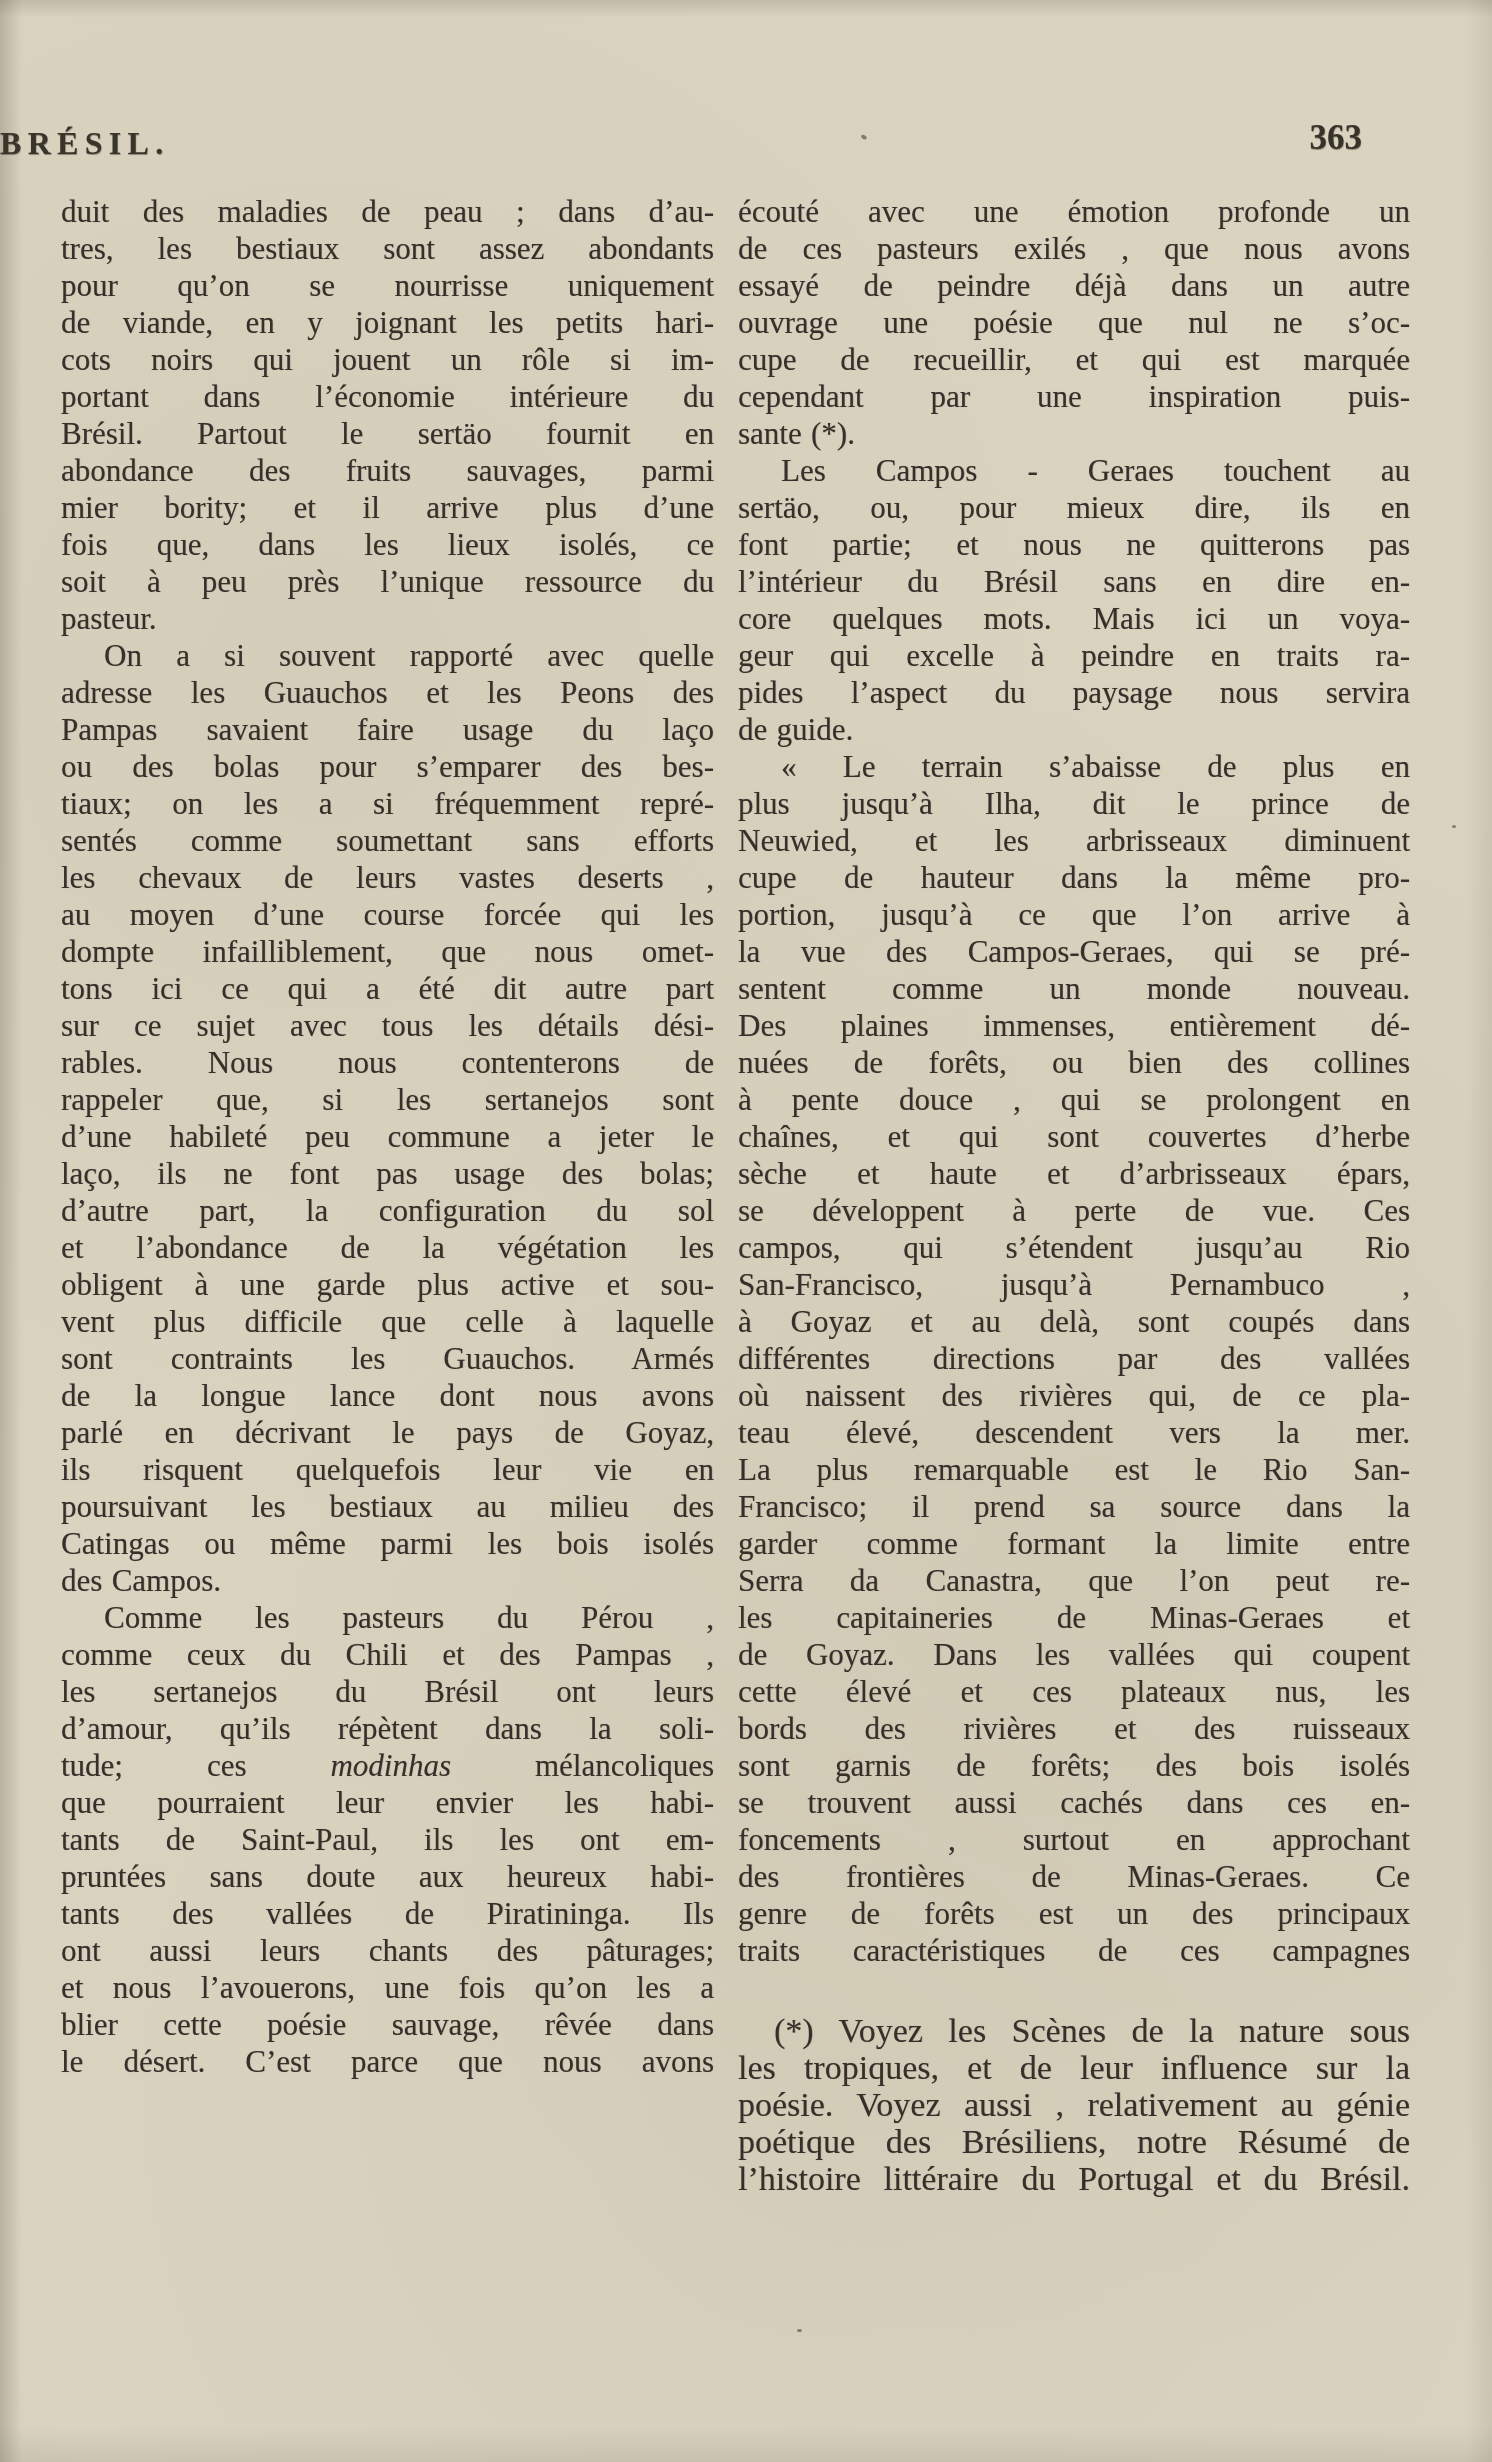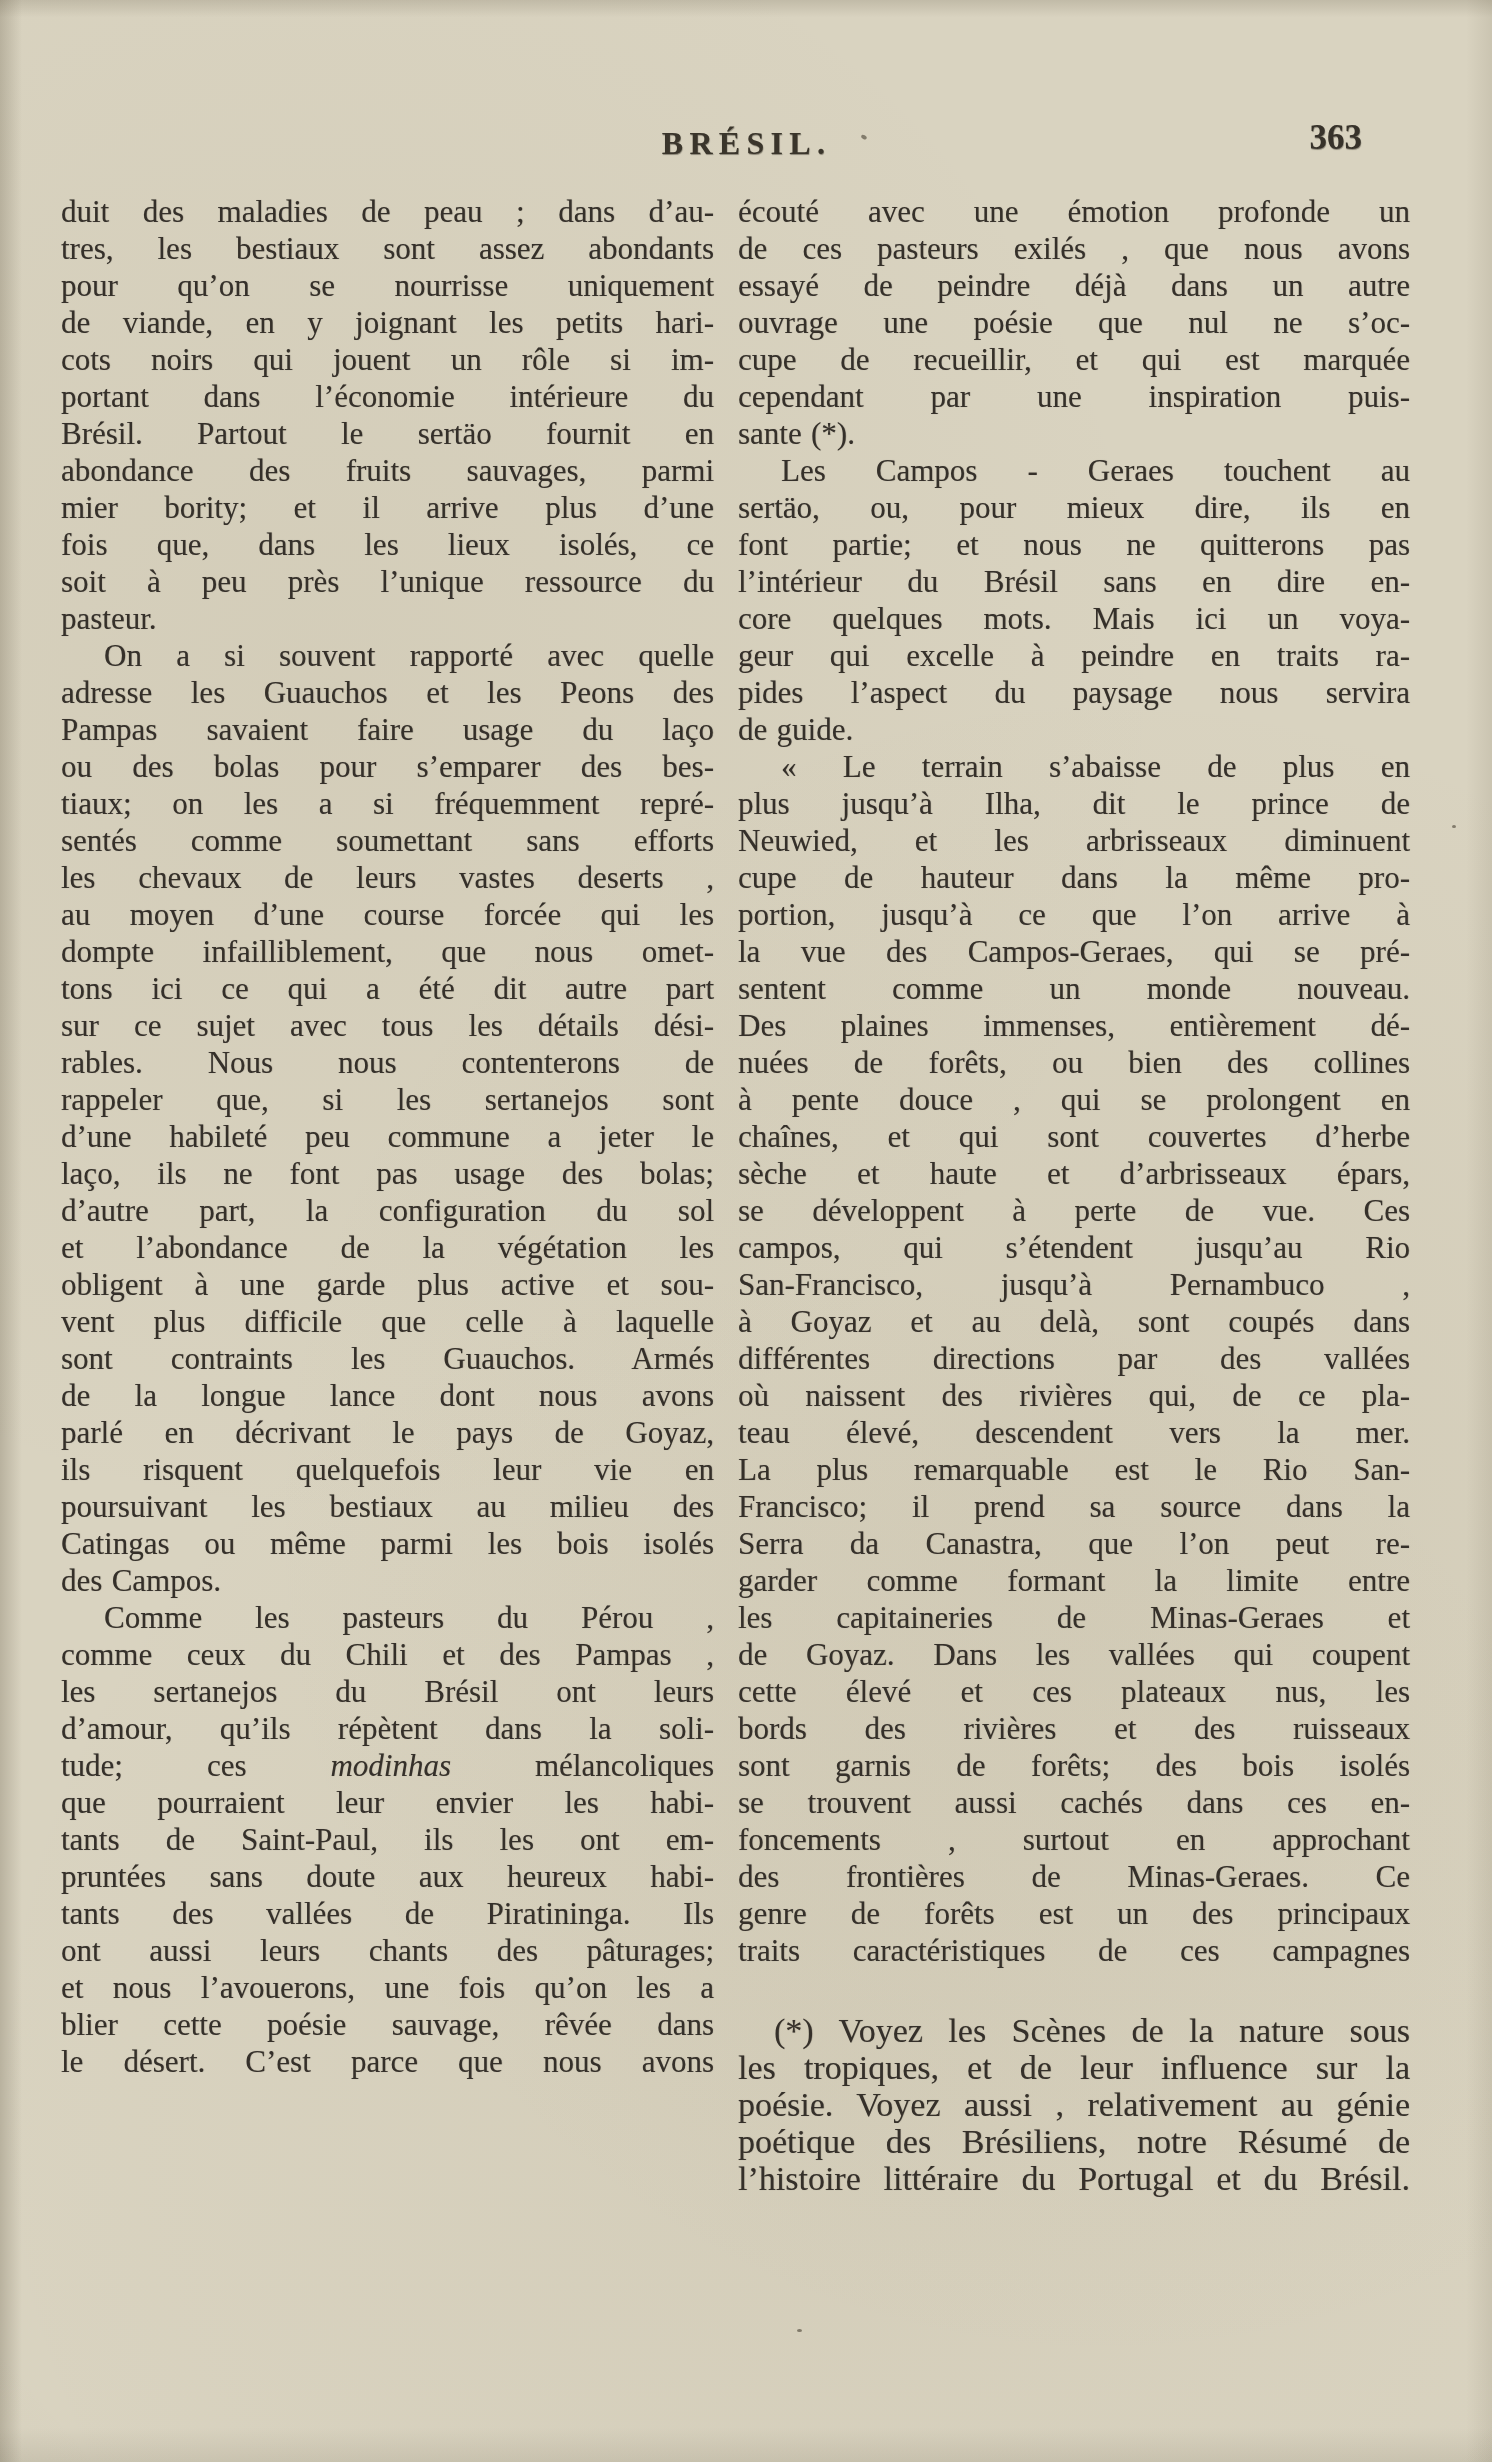--- a/index.html
+++ b/index.html
@@ -24,21 +24,20 @@
       radial-gradient(circle at 55% 85%, rgba(120,105,70,0.05), transparent 38%);
     font-family: "Liberation Serif", "DejaVu Serif", serif;
     color: #35302a;
   }
   .masthead {
     position: relative;
     padding-top: 124px;
     height: 47px;
   }
   .running-title {
-    text-align: center;
     font-size: 32px;
     line-height: 39px;
     letter-spacing: 6.3px;
     font-weight: 600;
     color: #3a352b;
     text-shadow: 0.5px 0.5px 0.8px rgba(45,40,30,0.45);
   }
   .page-number {
     position: absolute;
     top: 118px;
@@ -193,22 +192,22 @@
             <div class="line">sèche et haute et d’arbrisseaux épars,</div>
             <div class="line">se développent à perte de vue. Ces</div>
             <div class="line">campos, qui s’étendent jusqu’au Rio</div>
             <div class="line">San-Francisco, jusqu’à Pernambuco ,</div>
             <div class="line">à Goyaz et au delà, sont coupés dans</div>
             <div class="line">différentes directions par des vallées</div>
             <div class="line">où naissent des rivières qui, de ce pla-</div>
             <div class="line">teau élevé, descendent vers la mer.</div>
             <div class="line">La plus remarquable est le Rio San-</div>
             <div class="line">Francisco; il prend sa source dans la</div>
+            <div class="line">garder comme formant la limite entre</div>
             <div class="line">Serra da Canastra, que l’on peut re-</div>
-            <div class="line">garder comme formant la limite entre</div>
             <div class="line">les capitaineries de Minas-Geraes et</div>
             <div class="line">de Goyaz. Dans les vallées qui coupent</div>
             <div class="line">cette élevé et ces plateaux nus, les</div>
             <div class="line">bords des rivières et des ruisseaux</div>
             <div class="line">sont garnis de forêts; des bois isolés</div>
             <div class="line">se trouvent aussi cachés dans ces en-</div>
             <div class="line">foncements , surtout en approchant</div>
             <div class="line">des frontières de Minas-Geraes. Ce</div>
             <div class="line">genre de forêts est un des principaux</div>
             <div class="line">traits caractéristiques de ces campagnes</div>

